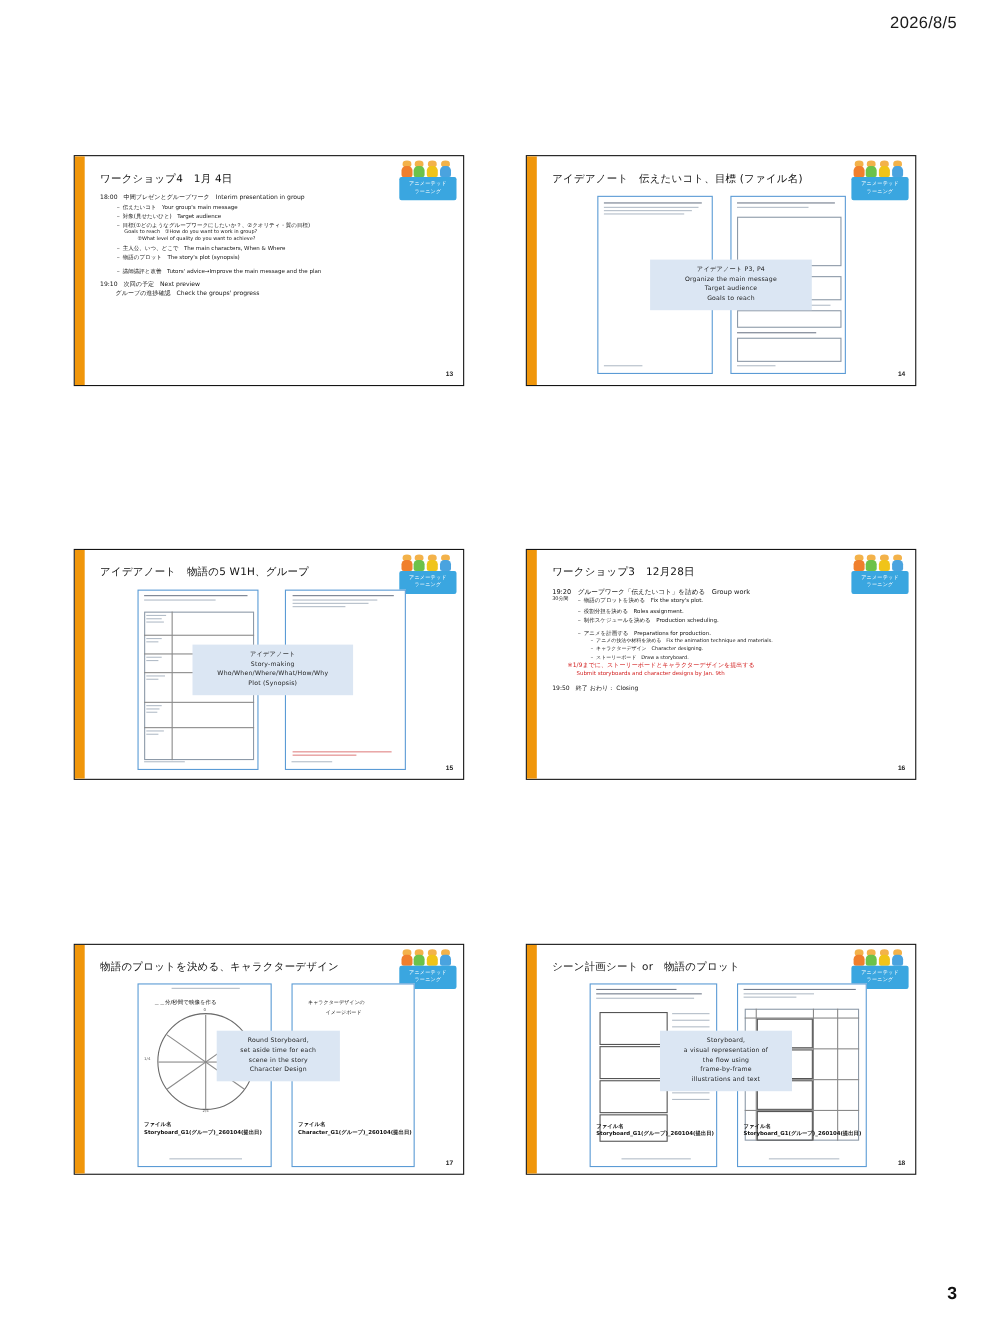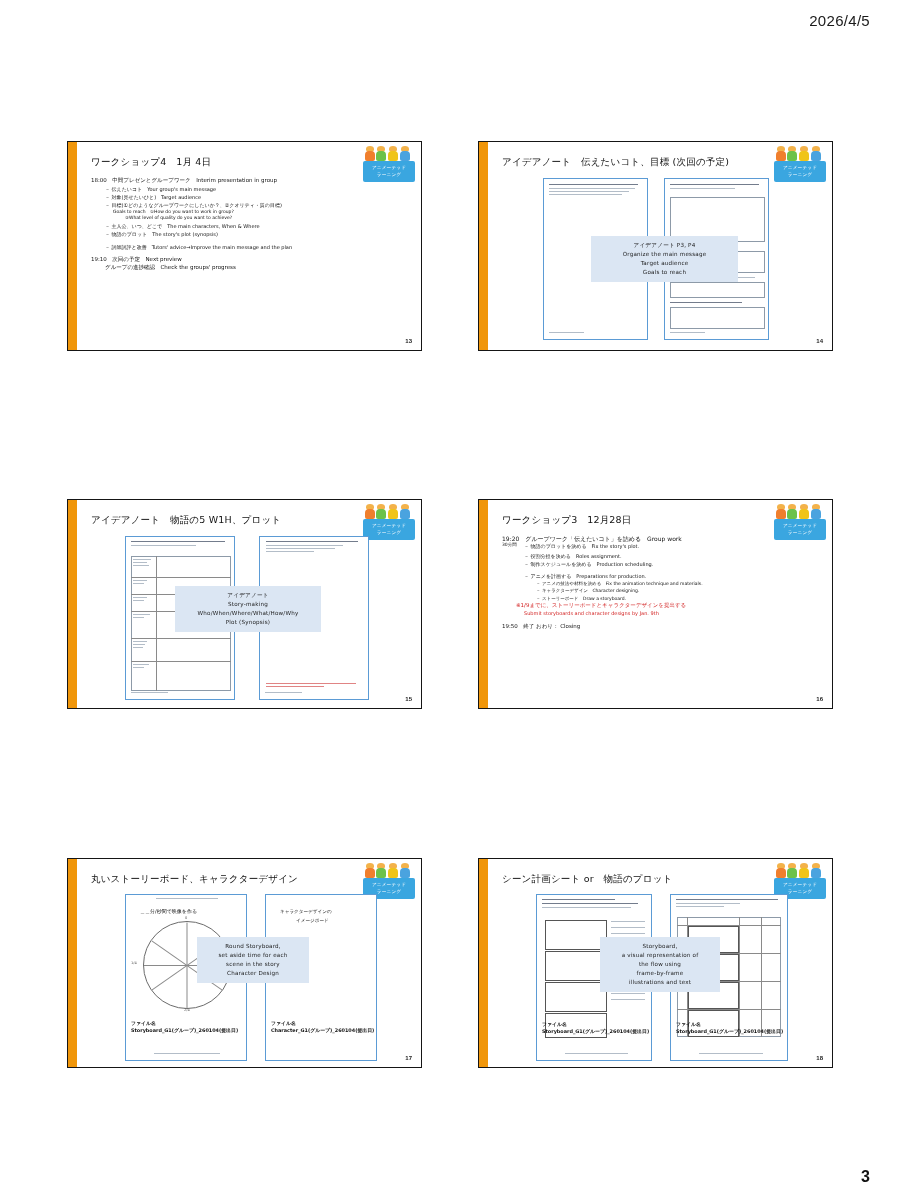--- a/index.html
+++ b/index.html
@@ -229,21 +229,21 @@
     color: #111;
     white-space: nowrap;
   }
   .sb-frame { position: absolute; border: 1.2px solid #555; box-sizing: border-box; }
   .sb-rule { position: absolute; background: #8a8a8a; height: 1px; }
   .sb-vline { position: absolute; background: #8a8a8a; width: 1px; }
 </style>
 </head>
 <body>
 
-<div id="page-header">2026/4/5</div>
+<div id="page-header">2026/8/5</div>
 
 <div class="slide-grid">
 
   <div class="slide r0 c0">
     <div class="slide-bar"></div>
     <div class="slide-inner">
       <div class="logo">
         <div class="heads">
           <span class="head h1">
               <i></i>
@@ -317,21 +317,21 @@
           <span class="head h4">
               <i></i>
               <b></b>
             </span>
         </div>
         <div class="badge">
           <div>アニメーテッド</div>
           <div>ラーニング</div>
         </div>
       </div>
-      <div class="s-title">アイデアノート　伝えたいコト、目標 (次回の予定)</div>
+      <div class="s-title">アイデアノート　伝えたいコト、目標 (ファイル名)</div>
 
       <div class="sheet" style="left:55px; top:36px; width:105px; height:162px;">
         <div style="position:absolute; left:5px; right:5px; top:5px;">
           <div class="fakeline dark" style="width:96%"></div>
           <div class="fakeline" style="width:92%; margin-top:3px;"></div>
           <div class="fakeline" style="width:86%"></div>
           <div class="fakeline" style="width:78%"></div>
         </div>
         <div class="sheet-foot">
             <div class="fakeline" style="width:100%"></div>
@@ -392,21 +392,21 @@
           <span class="head h4">
               <i></i>
               <b></b>
             </span>
         </div>
         <div class="badge">
           <div>アニメーテッド</div>
           <div>ラーニング</div>
         </div>
       </div>
-      <div class="s-title">アイデアノート　物語の5 W1H、プロット</div>
+      <div class="s-title">アイデアノート　物語の5 W1H、グループ</div>
 
       <div class="sheet" style="left:48px; top:36px; width:110px; height:164px;">
         <div style="position:absolute; left:5px; right:5px; top:4px;">
           <div class="fakeline dark" style="width:96%"></div>
           <div class="fakeline" style="width:66%; margin-top:3px;"></div>
         </div>
         <div class="boxline" style="position:absolute; left:5px; top:19px; width:100px; height:135px;"></div>
         <div class="sb-vline" style="left:30px; top:19px; height:135px;"></div>
         <div class="sb-rule" style="left:5px; top:40px; width:100px;"></div>
         <div class="sb-rule" style="left:5px; top:57px; width:100px;"></div>
@@ -550,21 +550,21 @@
           <span class="head h4">
               <i></i>
               <b></b>
             </span>
         </div>
         <div class="badge">
           <div>アニメーテッド</div>
           <div>ラーニング</div>
         </div>
       </div>
-      <div class="s-title">丸いストーリーボード、キャラクターデザイン</div>
+      <div class="s-title">物語のプロットを決める、キャラクターデザイン</div>
 
       <div class="sheet" style="left:48px; top:35px; width:122px; height:167px;">
         <div style="position:absolute; left:30px; top:3px; width:62px;">
           <div class="fakeline" style="width:100%"></div>
         </div>
         <div class="underline-note" style="left:14px; top:13px;">＿＿分/秒間で映像を作る</div>
         <div class="wheel" style="left:17px; top:26px; width:88px; height:88px;">
           <div class="spoke" style="transform: rotate(0deg);"></div>
           <div class="spoke" style="transform: rotate(90deg);"></div>
           <div class="spoke" style="transform: rotate(35deg);"></div>

